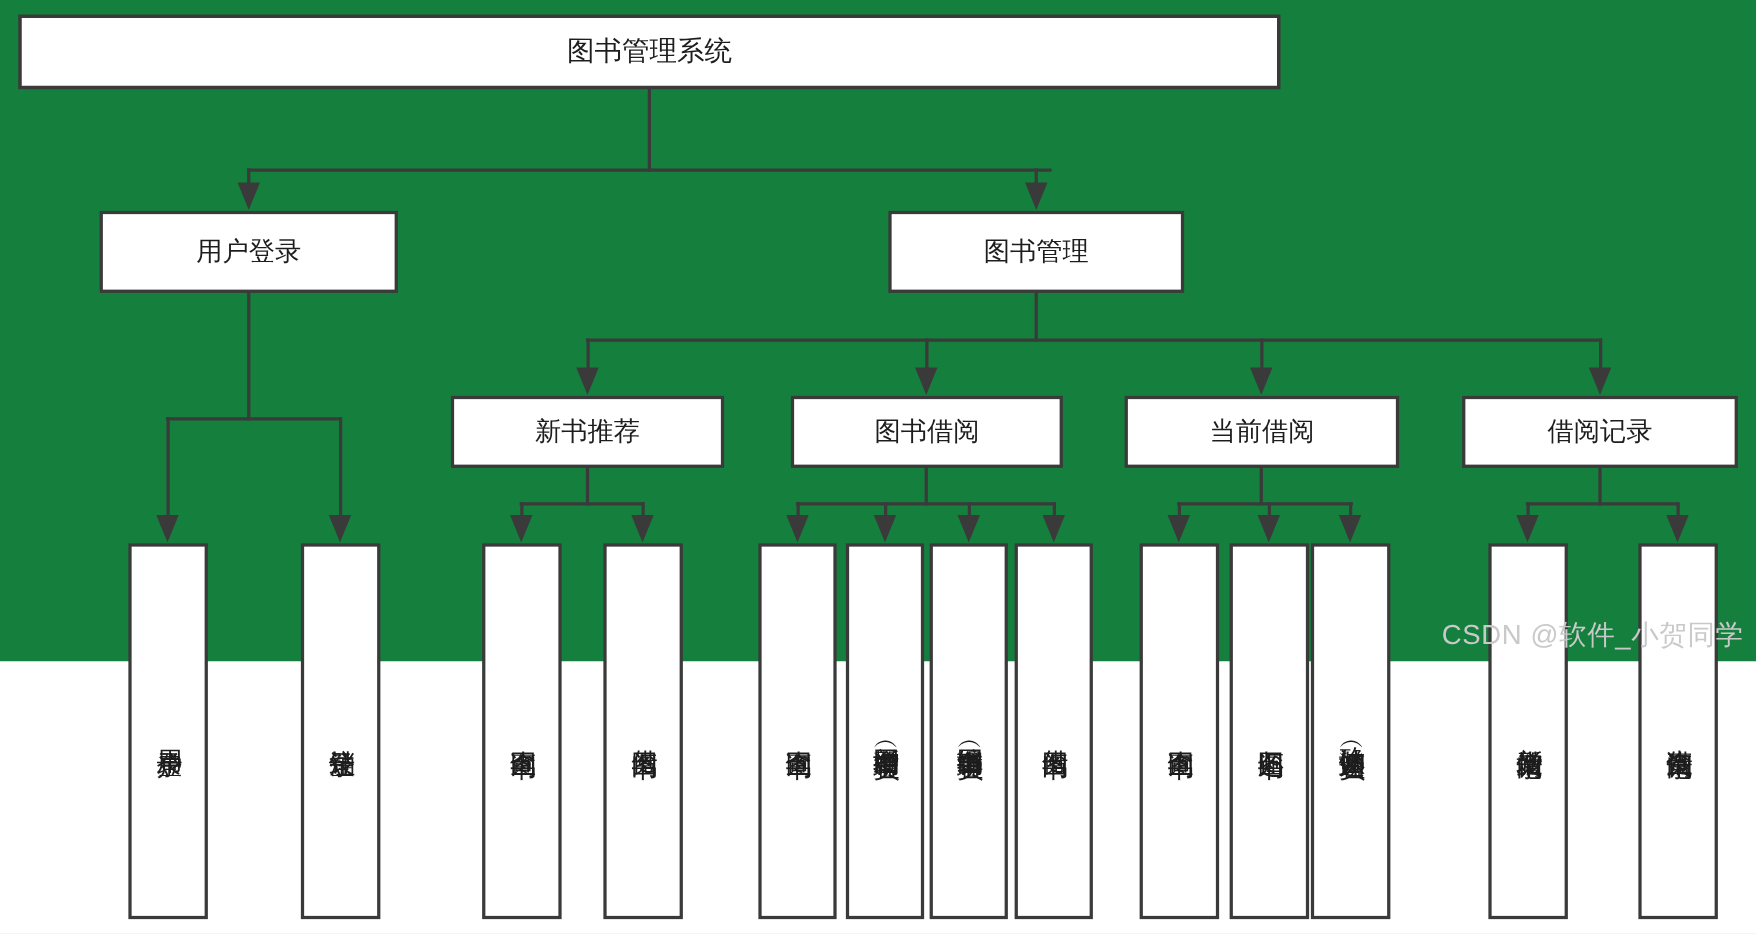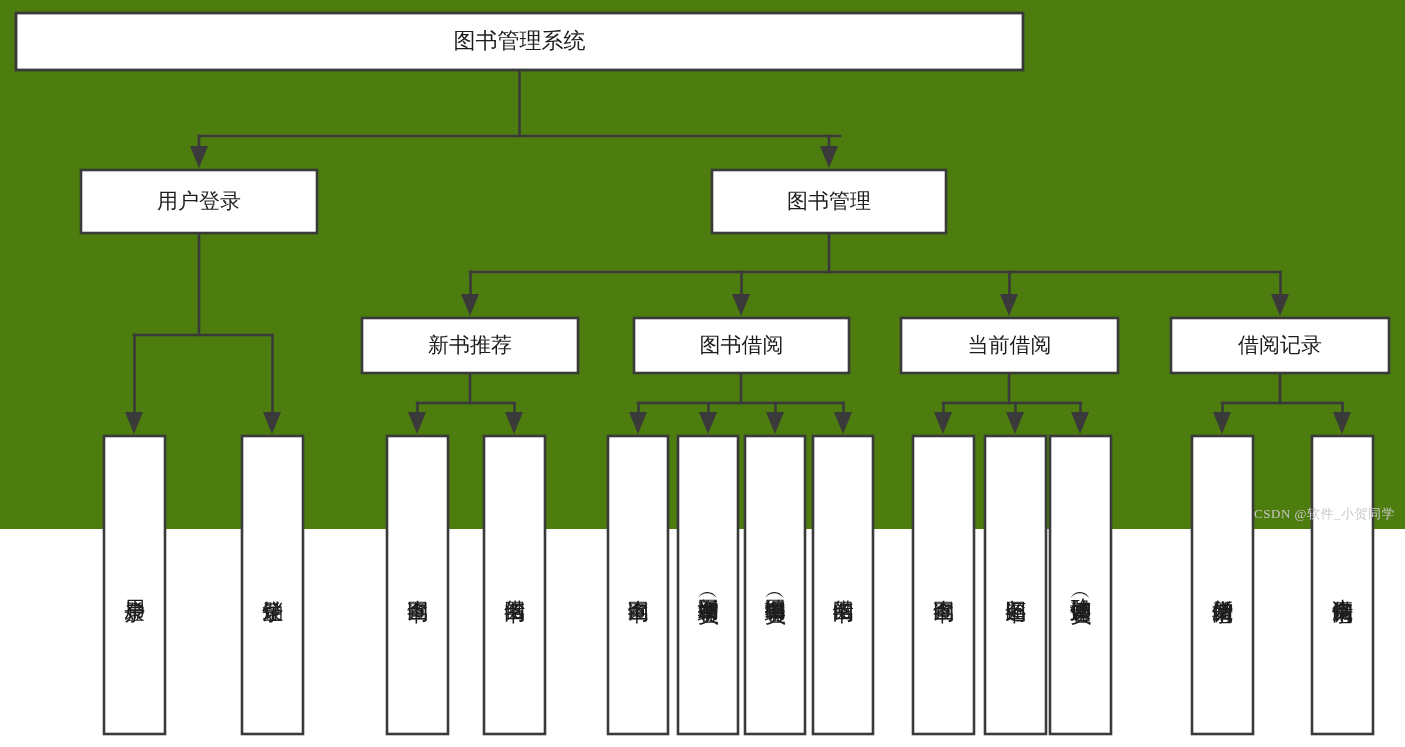--- a/index.html
+++ b/index.html
@@ -10,21 +10,21 @@
   body {
     width: 1405px;
     height: 747px;
     font-family: "Liberation Sans", "DejaVu Sans", sans-serif;
     overflow: hidden;
   }
   #diagram-root {
     position: relative;
     width: 1405px;
     height: 529px;
-    background: #4d7c0f;
+    background: #15803d;
   }
   svg.flow {
     position: absolute;
     left: 0;
     top: 0;
     width: 1405px;
     height: 747px;
   }
   .node-rect {
     fill: #ffffff;
@@ -68,22 +68,22 @@
     align-items: center;
     justify-content: center;
     text-align: center;
     white-space: nowrap;
     pointer-events: none;
   }
   .watermark {
     position: absolute;
     right: 10px;
     bottom: 6px;
-    font-family: Liberation Serif, serif;
-    font-size: 13px;
+    font-family: Liberation Sans, sans-serif;
+    font-size: 22px;
     color: #c9c9c9;
     letter-spacing: 0.5px;
     white-space: nowrap;
   }
 </style>
 </head>
 <body>
 
 <div id="diagram-root">
 

